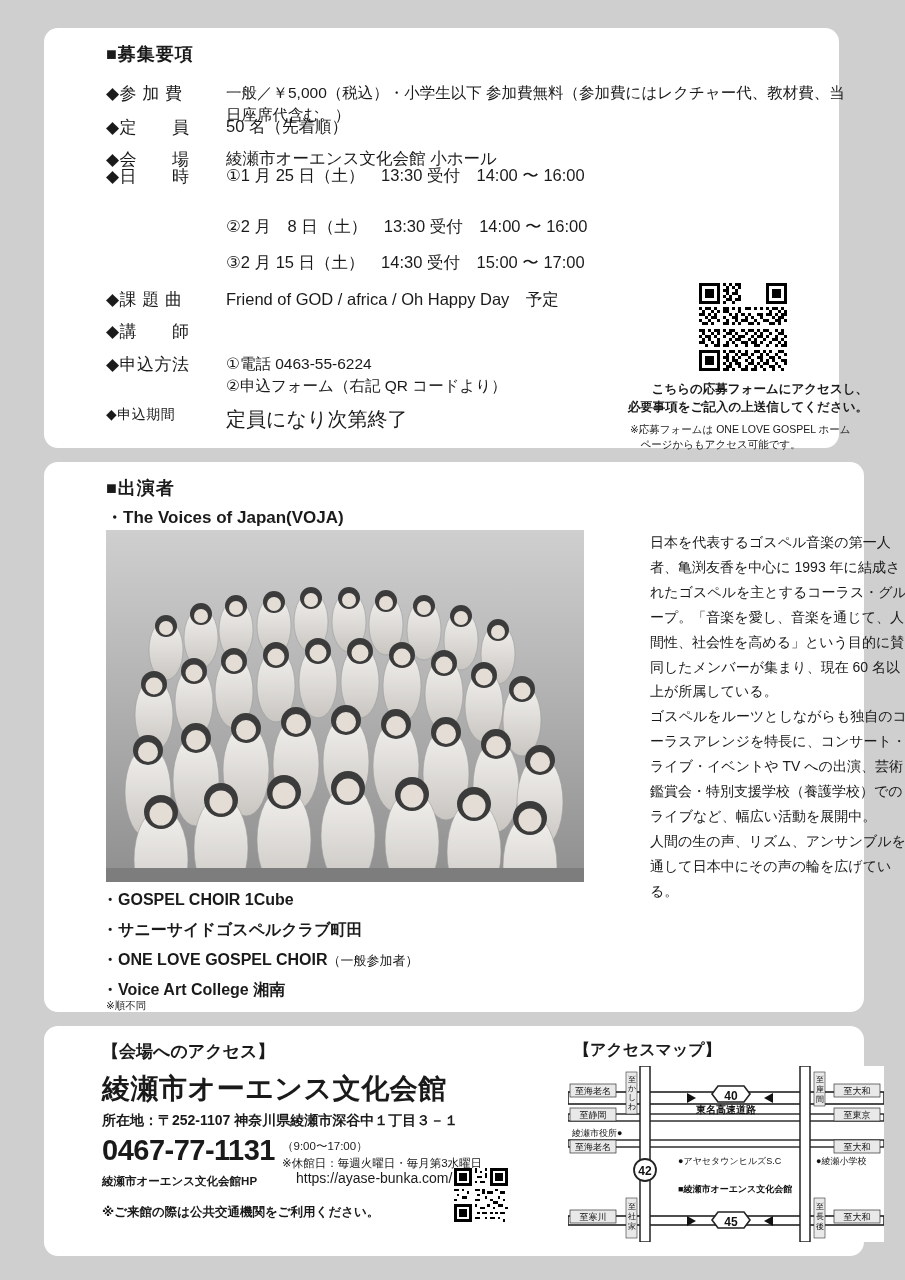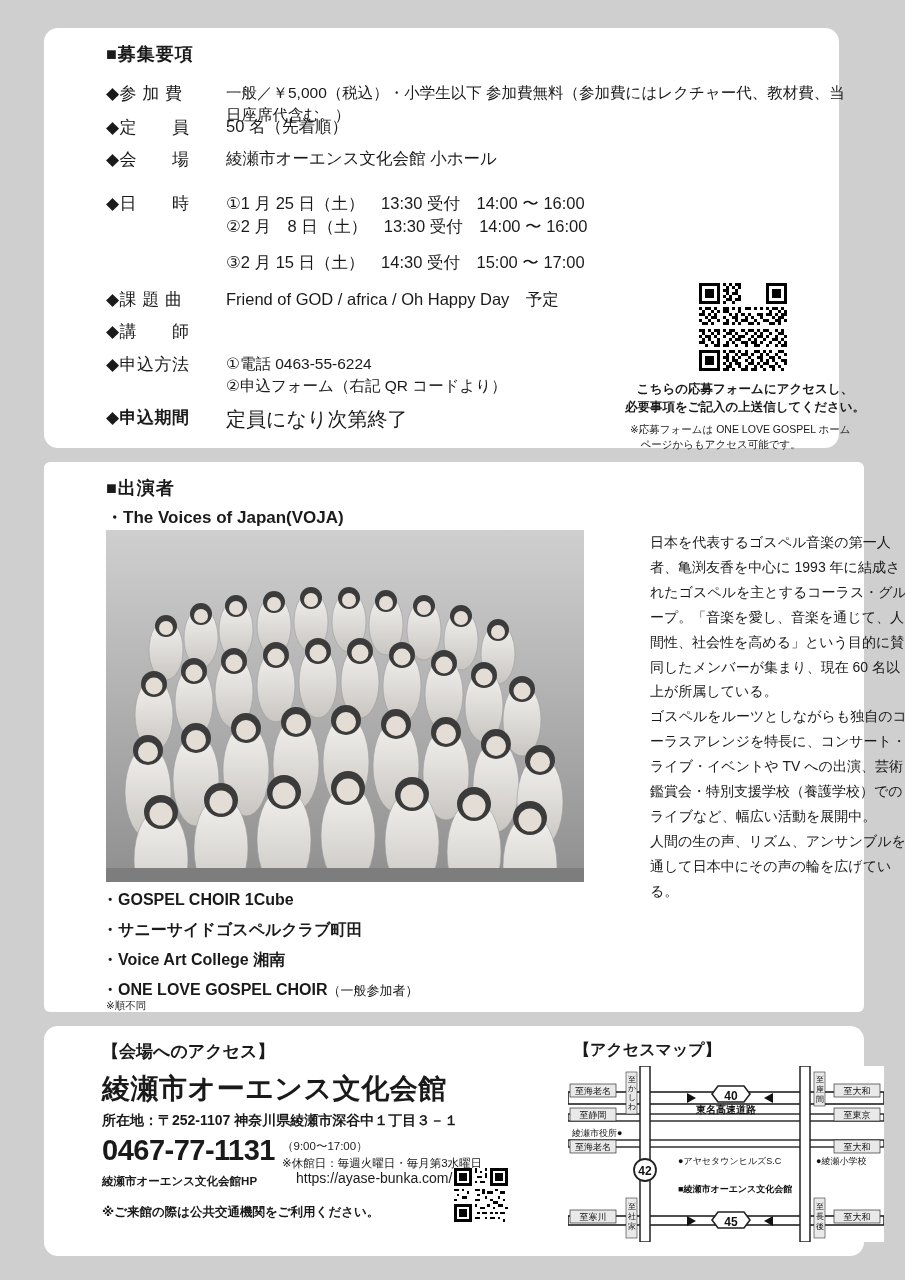--- a/index.html
+++ b/index.html
@@ -13,41 +13,41 @@
   }
   .page{position:absolute;left:0;top:0;width:905px;height:1280px;}
 
   
   .panel{
     position:absolute;
     background:#fff;
     border-radius:14px;
   }
   #panel-application{left:44px;top:28px;width:795px;height:420px;}
-  #panel-performers{left:44px;top:462px;width:820px;height:550px;border-radius:6px;}
+  #panel-performers{left:44px;top:462px;width:820px;height:550px;}
   #panel-access{left:44px;top:1026px;width:820px;height:230px;}
 
   
   .sec-title{
     font-weight:bold;
     font-size:18px;
     letter-spacing:1px;
   }
 
   
   #app-heading{position:absolute;left:62px;top:14px;}
 
   
   #qr-app{
     position:absolute;left:655px;top:255px;width:88px;height:88px;
     background:#fff;
   }
   #qr-app-caption{
     position:absolute;left:578px;top:352px;width:246px;
-    font-size:12.5px;font-weight:bold;line-height:1.45;text-align:center;
+    font-size:12.5px;font-weight:bold;line-height:1.45;text-align:right;
   }
   #qr-app-note{
     position:absolute;left:586px;top:394px;width:238px;
     font-size:10.5px;line-height:1.4;
   }
 
   
   #perf-heading{position:absolute;left:62px;top:14px;}
   #perf-voja{position:absolute;left:62px;top:44px;font-size:17px;font-weight:bold;}
   #perf-photo{
@@ -99,21 +99,21 @@
     <div style="position:absolute;left:62px;top:88px;width:740px;display:flex;align-items:flex-start;">
       <div style="flex:0 0 120px;font-size:17px;letter-spacing:0.5px;white-space:nowrap;">◆定　　員</div>
       <div style="flex:1;font-size:16.5px;">50 名（先着順）</div>
     </div>
 
     <div style="position:absolute;left:62px;top:120px;width:740px;display:flex;align-items:flex-start;">
       <div style="flex:0 0 120px;font-size:17px;letter-spacing:0.5px;white-space:nowrap;">◆会　　場</div>
       <div style="flex:1;font-size:16.5px;">綾瀬市オーエンス文化会館 小ホール</div>
     </div>
 
-    <div style="position:absolute;left:62px;top:164px;width:740px;display:flex;align-items:center;">
+    <div style="position:absolute;left:62px;top:137px;width:740px;display:flex;align-items:flex-start;">
       <div style="flex:0 0 120px;font-size:17px;letter-spacing:0.5px;white-space:nowrap;">◆日　　時</div>
       <div style="flex:1;font-size:16.5px;">①1 月 25 日（土）　13:30 受付　14:00 〜 16:00</div>
     </div>
     <div style="position:absolute;left:182px;top:188px;font-size:16.5px;">②2 月　8 日（土）　13:30 受付　14:00 〜 16:00</div>
     <div style="position:absolute;left:182px;top:224px;font-size:16.5px;">③2 月 15 日（土）　14:30 受付　15:00 〜 17:00</div>
 
     <div style="position:absolute;left:62px;top:260px;width:600px;display:flex;align-items:center;">
       <div style="flex:0 0 120px;font-size:17px;letter-spacing:0.5px;white-space:nowrap;">◆課 題 曲</div>
       <div style="flex:1;font-size:16.5px;">Friend of GOD / africa / Oh Happy Day　予定</div>
     </div>
@@ -122,21 +122,21 @@
       <div style="flex:0 0 120px;font-size:17px;letter-spacing:0.5px;white-space:nowrap;">◆講　　師</div>
     </div>
 
     <div style="position:absolute;left:62px;top:325px;width:520px;display:flex;align-items:flex-start;">
       <div style="flex:0 0 120px;font-size:17px;letter-spacing:0.5px;white-space:nowrap;">◆申込方法</div>
       <div style="flex:1;font-size:15.5px;line-height:1.45;white-space:pre-line;">①電話 0463-55-6224
 ②申込フォーム（右記 QR コードより）</div>
     </div>
 
     <div style="position:absolute;left:62px;top:378px;width:520px;display:flex;align-items:flex-start;">
-      <div style="flex:0 0 120px;font-size:17px;letter-spacing:0.5px;white-space:nowrap;font-weight:bold;">◆申込期間</div>
+      <div style="flex:0 0 120px;font-size:14px;letter-spacing:0.5px;white-space:nowrap;">◆申込期間</div>
       <div style="flex:1;font-size:20px;">定員になり次第終了</div>
     </div>
 
     <div id="qr-app">
       <svg class="qr" width="88" height="88" viewBox="0 0 29 29" aria-hidden="true">
         <rect width="29" height="29" fill="#fff"></rect>
         <g fill="#000">
           <rect x="0" y="0" width="7" height="1"></rect>
             <rect x="0" y="6" width="7" height="1"></rect>
           <rect x="0" y="0" width="1" height="7"></rect>
@@ -501,24 +501,24 @@
       </svg>
     </div>
 
     <div id="perf-desc" style="white-space:pre-line;">日本を代表するゴスペル音楽の第一人者、亀渕友香を中心に 1993 年に結成されたゴスペルを主とするコーラス・グループ。「音楽を愛し、音楽を通じて、人間性、社会性を高める」という目的に賛同したメンバーが集まり、現在 60 名以上が所属している。
 ゴスペルをルーツとしながらも独自のコーラスアレンジを特長に、コンサート・ライブ・イベントや TV への出演、芸術鑑賞会・特別支援学校（養護学校）でのライブなど、幅広い活動を展開中。
 人間の生の声、リズム、アンサンブルを通して日本中にその声の輪を広げている。</div>
 
     <div class="perf-other" style="top:428px;">
       <div>・GOSPEL CHOIR 1Cube</div>
       <div>・サニーサイドゴスペルクラブ町田</div>
-      <div>・Voice Art College 湘南</div>
       <div>
         <span>・ONE LOVE GOSPEL CHOIR</span><span class="thin">（一般参加者）</span>
       </div>
+      <div>・Voice Art College 湘南</div>
     </div>
 
     <div id="perf-note">※順不同</div>
   </div>
 
   <div class="panel" id="panel-access">
 
     <div id="acc-heading">【会場へのアクセス】</div>
     <div id="acc-hall">綾瀬市オーエンス文化会館</div>
     <div id="acc-addr">所在地：〒252-1107 神奈川県綾瀬市深谷中１丁目３－１</div>

